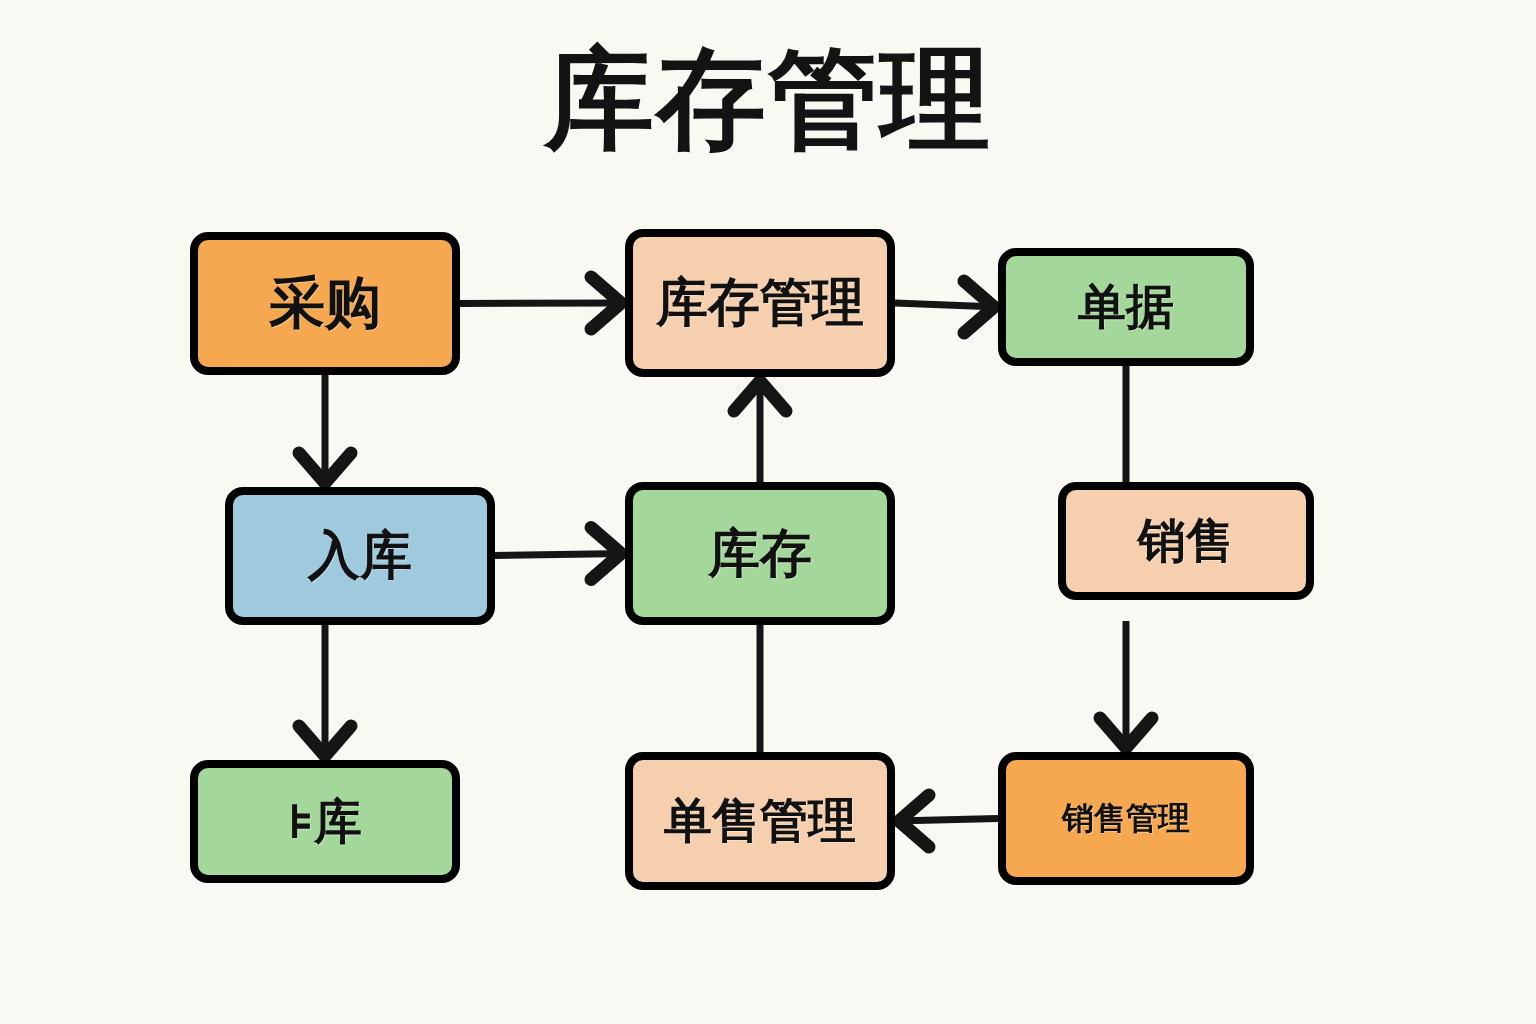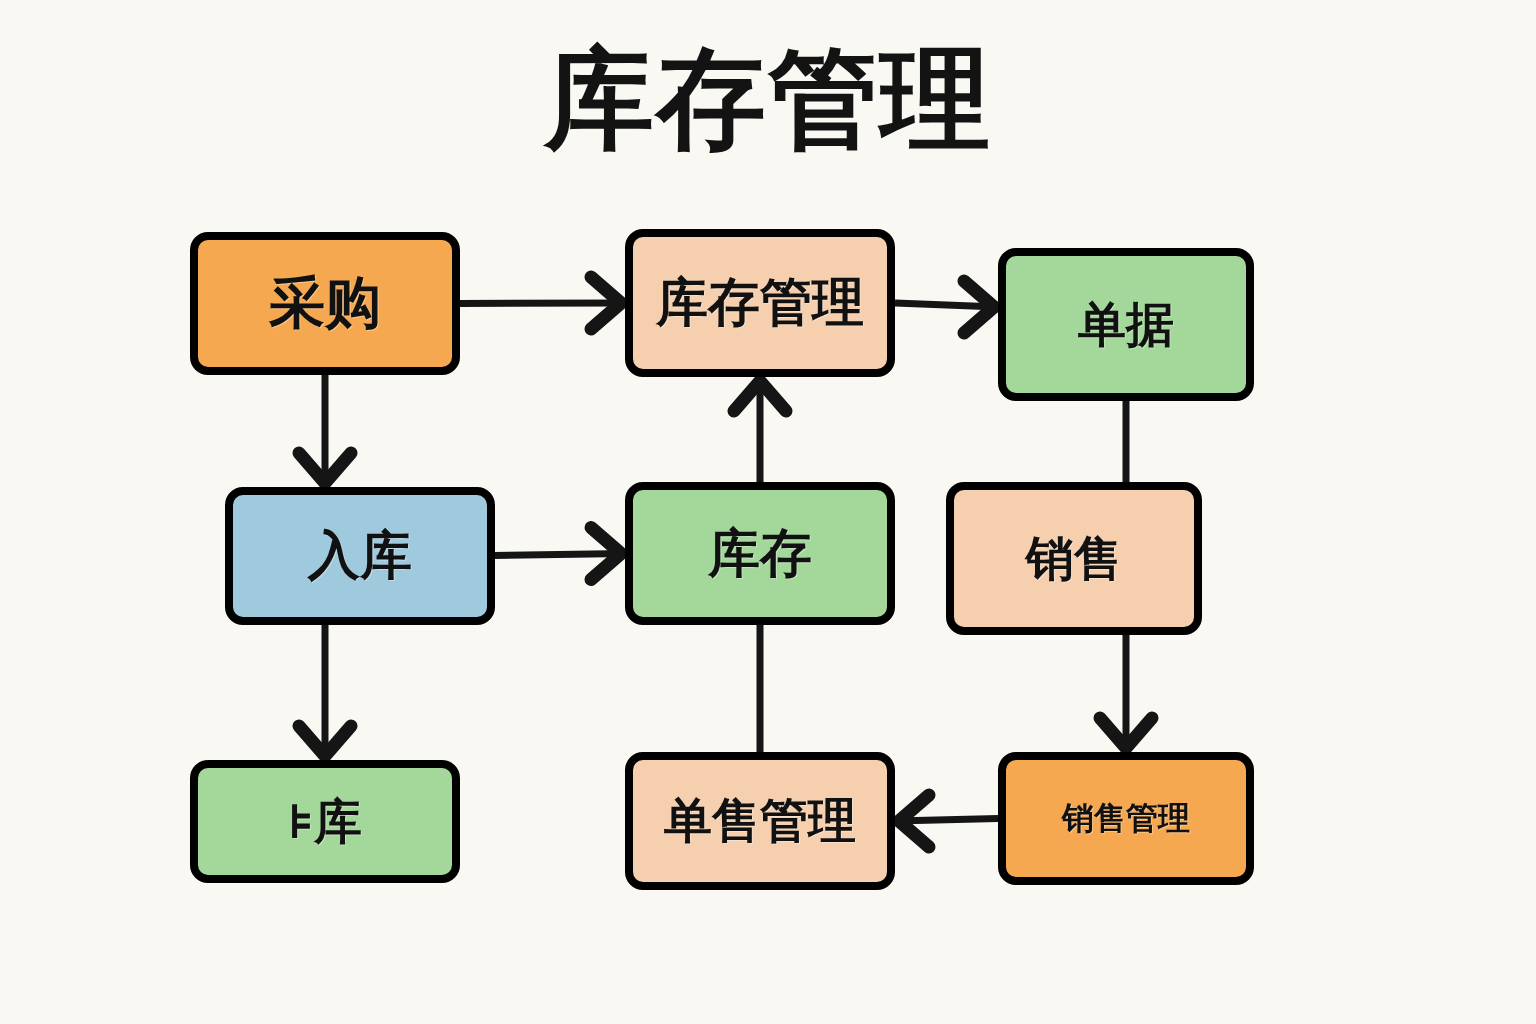--- a/index.html
+++ b/index.html
@@ -118,30 +118,30 @@
       </g>
     </svg>
 
   <div id="nodes">
       <div class="node orange" style="left: 190px; top: 232px; width: 270px; height: 143px; font-size: 56px;">
         <span>采购</span>
       </div>
       <div class="node peach" style="left: 625px; top: 229px; width: 270px; height: 148px; font-size: 52px;">
         <span>库存管理</span>
       </div>
-      <div class="node green" style="left: 998px; top: 248px; width: 256px; height: 153px; font-size: 48px;">
+      <div class="node green" style="left: 998px; top: 248px; width: 256px; height: 118px; font-size: 48px;">
         <span>单据</span>
       </div>
       <div class="node blue" style="left: 190px; top: 487px; width: 270px; height: 138px; font-size: 52px;">
         <span>入库</span>
       </div>
       <div class="node green" style="left: 625px; top: 482px; width: 270px; height: 143px; font-size: 52px;">
         <span>库存</span>
       </div>
-      <div class="node peach" style="left: 946px; top: 482px; width: 256px; height: 153px; font-size: 48px;">
+      <div class="node peach" style="left: 1058px; top: 482px; width: 256px; height: 118px; font-size: 48px;">
         <span>销售</span>
       </div>
       <div class="node green" style="left: 190px; top: 760px; width: 270px; height: 123px; font-size: 48px;">
         <span>⊧库</span>
       </div>
       <div class="node peach" style="left: 625px; top: 752px; width: 270px; height: 138px; font-size: 48px;">
         <span>单售管理</span>
       </div>
       <div class="node orange" style="left: 998px; top: 752px; width: 256px; height: 133px; font-size: 32px;">
         <span>销售管理</span>

